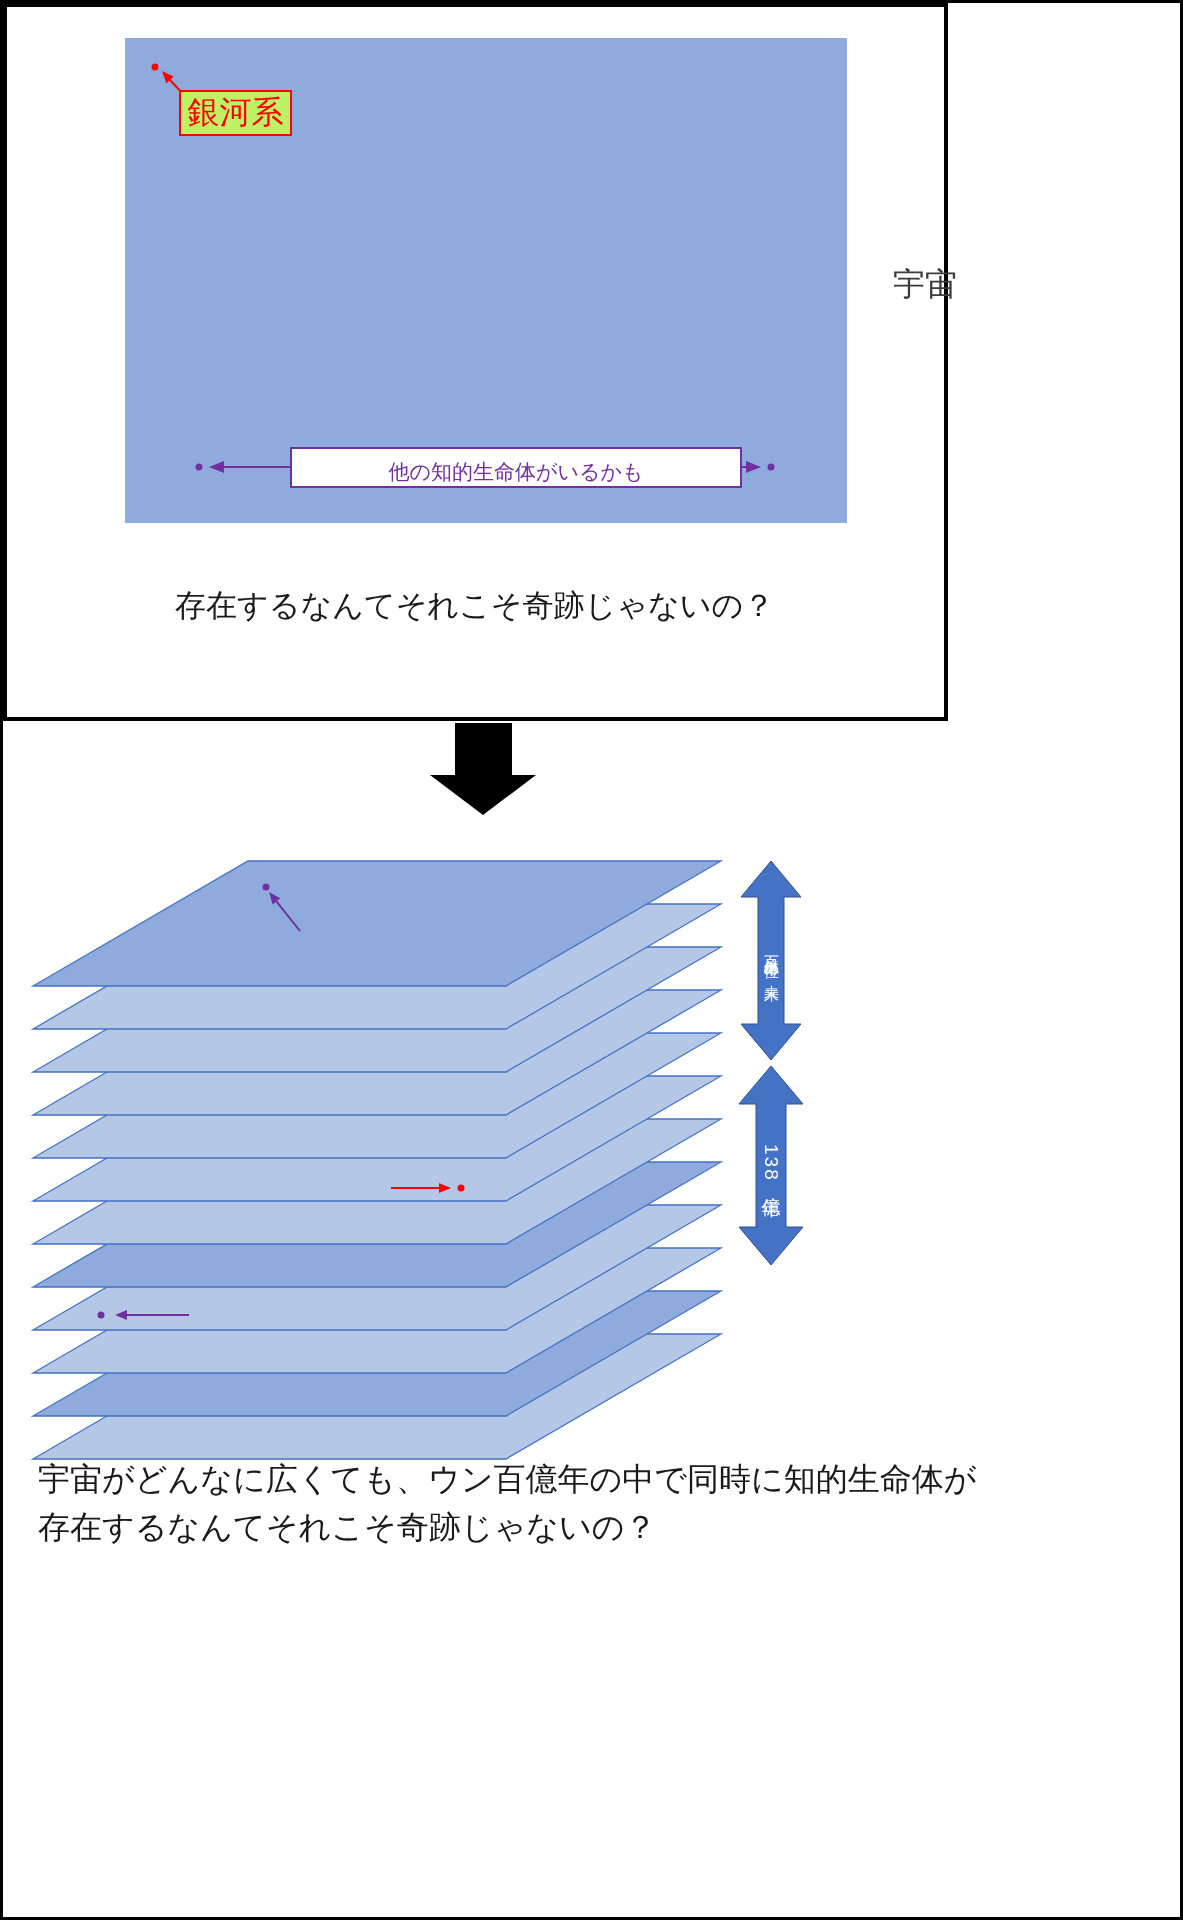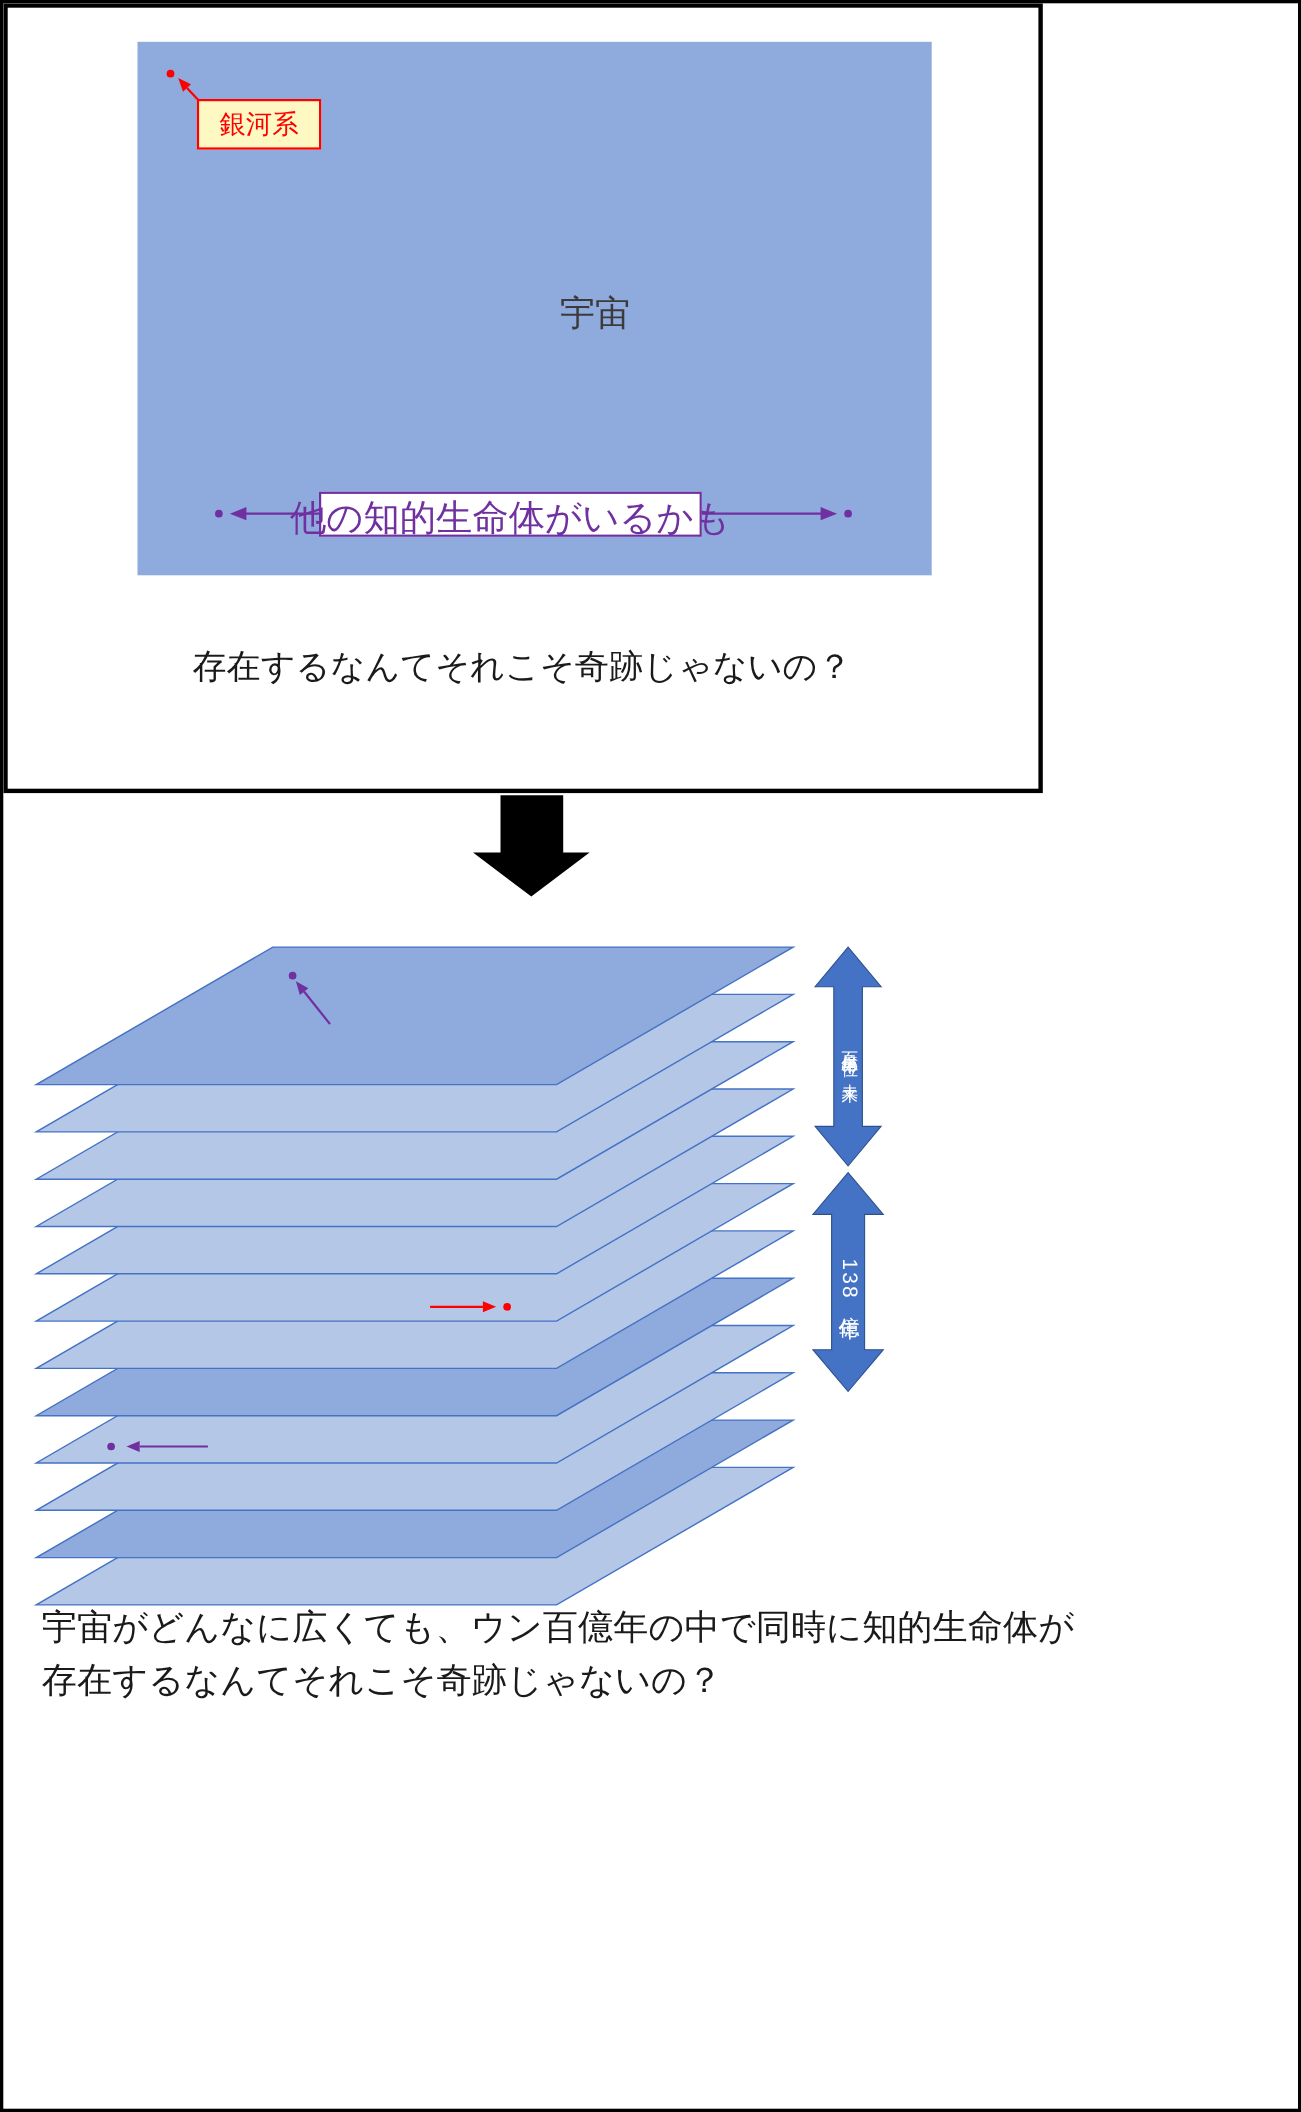--- a/index.html
+++ b/index.html
@@ -6,31 +6,31 @@
   html,body { margin:0; padding:0; background:#ffffff; }
   body { font-family:"Liberation Sans","DejaVu Sans",sans-serif; }
   #canvas {
     position:relative; width:1183px; height:1920px;
     border:3px solid #000; background:#fff; overflow:hidden;
   }
   .abs { position:absolute; }
 
   #top-panel { left:0; top:0; width:945px; height:718px; border:4px solid #000; background:transparent; }
   #universe-rect { left:122px; top:35px; width:722px; height:485px; background:var(--universe-fill,#8faadc); }
-  #universe-label { left:122px; top:260px; width:832px; text-align:center; font-size:32px; color:#3b3b3b; }
+  #universe-label { left:122px; top:260px; width:832px; text-align:right; font-size:32px; color:#3b3b3b; }
 
   #galaxy-box {
-    left:176px; top:87px; width:113px; height:46px; background:#fef9c3;
+    left:176px; top:87px; width:113px; height:46px; background:#bef264;
     border:2px solid var(--accent-red,#f00); color:var(--accent-red,#f00);
-    font-size:24px; display:flex; align-items:center; justify-content:center;
+    font-size:32px; display:flex; align-items:center; justify-content:center;
   }
   #alien-box {
-    left:287px; top:444px; width:348px; height:41px; background:#fff;
+    left:287px; top:444px; width:452px; height:41px; background:#fff;
     border:2px solid var(--accent-purple,#7030a0); color:var(--accent-purple,#7030a0);
-    font-size:33px; display:flex; align-items:flex-start; justify-content:center; white-space:nowrap;
+    font-size:21px; display:flex; align-items:flex-end; justify-content:center; white-space:nowrap;
   }
 
   #top-caption { left:172px; top:580px; font-size:31px; color:var(--text-dark,#1a1a1a); line-height:46px; white-space:nowrap; }
   #bottom-caption { left:35px; top:1452px; font-size:32px; color:var(--text-dark,#1a1a1a); line-height:48px; white-space:nowrap; }
 
   #svg-layer { left:0; top:0; width:1183px; height:1920px; }
 
   .v-label {
     color:#fff; writing-mode:vertical-rl; text-orientation:mixed;
     display:flex; align-items:center; justify-content:center; white-space:nowrap;

